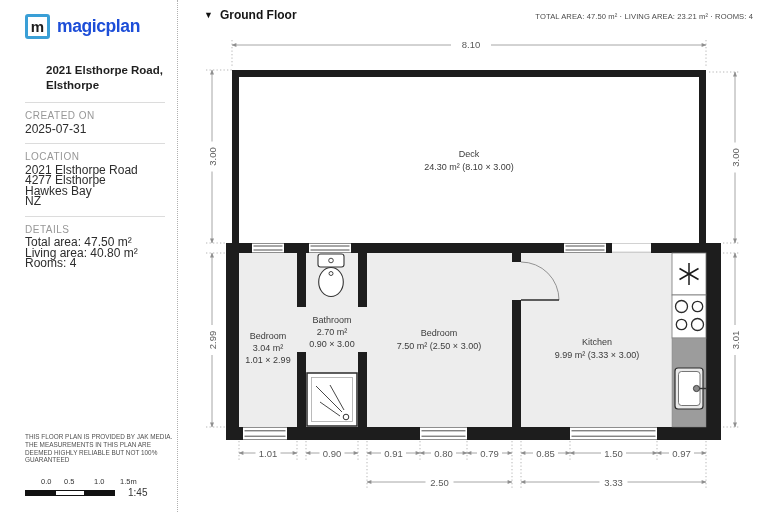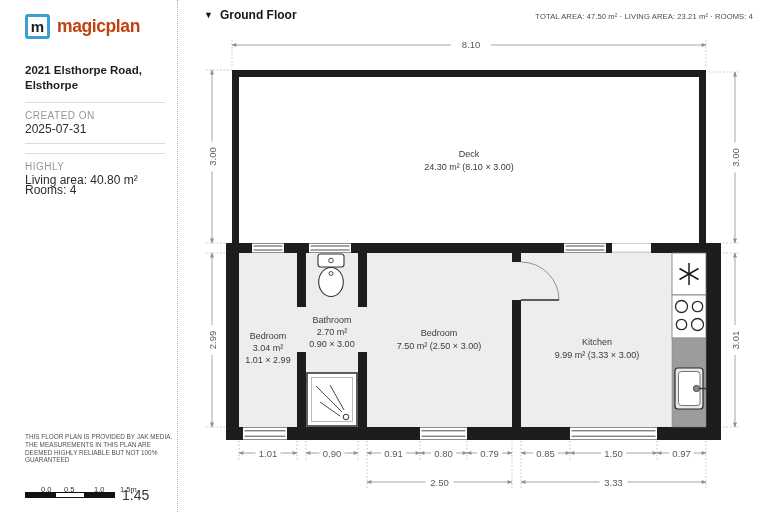--- a/index.html
+++ b/index.html
@@ -5,35 +5,35 @@
   html,body{margin:0;padding:0;background:#fff;width:768px;height:512px;overflow:hidden;
     font-family:"Liberation Sans",sans-serif;}
   .app{display:flex;width:768px;height:512px;}
 
   
   aside{position:relative;width:178px;flex:none;box-sizing:border-box;
     border-right:1px dotted #b0b0b0;padding:14px 0 0 25px;}
   .logo{display:flex;align-items:center;gap:7px;}
   .logo-m{width:25px;height:25px;border:3px solid #3a9fd6;border-radius:3px;box-sizing:border-box;
     display:flex;align-items:center;justify-content:center;font-weight:bold;font-size:15px;color:#1e1e1e;}
-  .logo-text{font-size:17.5px;font-weight:bold;color:#c2410c;letter-spacing:-0.4px;}
-  .title{margin-top:24px;font-size:11.5px;font-weight:bold;color:#1f1f1f;line-height:15px;width:142px;}
+  .logo-text{font-size:17.5px;font-weight:bold;color:#1d4ed8;letter-spacing:-0.4px;}
+  .title{margin-top:24px;font-size:11.5px;font-weight:bold;color:#1f1f1f;line-height:15px;width:142px;margin-left:21px;}
   .sep{width:140px;border:none;border-top:1px solid #dcdcdc;margin:9px 0 7px 0;}
   .sec-label{font-size:10px;color:#979797;letter-spacing:.5px;margin-bottom:2.5px;}
   .sec-line{font-size:12px;color:#2d2d2d;line-height:10.5px;}
   .disclaimer{position:absolute;left:25px;top:433px;width:152px;font-size:6.4px;line-height:7.8px;color:#4f4f4f;}
   .scalebar{position:absolute;left:25px;top:477px;width:150px;}
   .sb-labels{position:relative;height:9px;font-size:7.5px;color:#333;}
-  .sb-labels span{position:absolute;top:8px;padding-left:16px;}
+  .sb-labels span{position:absolute;top:0;padding-left:16px;}
   .sb-l0{left:0}.sb-l1{left:23px}.sb-l2{left:53px}.sb-l3{left:79px}
   .sb-bar{display:flex;align-items:center;margin-top:1px;}
   .sb-seg{width:30px;height:6px;box-sizing:border-box;}
   .sb-seg.b{background:#111;}
   .sb-seg.w{background:#fff;border:1px solid #111;}
-  .sb-ratio{font-size:14px;color:#333;margin-left:7px;}
+  .sb-ratio{font-size:10px;color:#333;margin-left:13px;}
 
   
   main{position:relative;flex:1;background:#fff;}
   .plan-header{position:absolute;left:26px;top:8px;display:flex;align-items:center;gap:7px;
     font-size:12px;font-weight:bold;color:#151515;}
   .tri{font-size:9px;color:#111;}
   .summary{position:absolute;right:15px;top:12px;font-size:7.6px;color:#4a4a4a;letter-spacing:.1px;}
   svg.plan{position:absolute;left:13px;top:0;}
   svg text{font-family:"Liberation Sans",sans-serif;}
   .rm{font-size:9px;fill:#3b3b3b;text-anchor:middle;}
@@ -61,25 +61,33 @@
 
     <hr class="sep">
 
     <div>
       <div class="sec-label">CREATED ON</div>
       <div class="sec-line">2025-07-31</div>
     </div>
 
     <hr class="sep">
 
+    <div>
+      <div class="sec-label">LOCATION</div>
+      <div class="sec-line">2021 Elsthorpe Road</div>
+      <div class="sec-line">4277 Elsthorpe</div>
+      <div class="sec-line">Hawkes Bay</div>
+      <div class="sec-line">NZ</div>
+    </div>
 
     <hr class="sep">
 
     <div>
-      <div class="sec-label">HIGHLY</div>
+      <div class="sec-label">DETAILS</div>
+      <div class="sec-line">Total area: 47.50 m²</div>
       <div class="sec-line">Living area: 40.80 m²</div>
       <div class="sec-line">Rooms: 4</div>
     </div>
 
     <div class="disclaimer">
       <div>THIS FLOOR PLAN IS PROVIDED BY JAK MEDIA.</div>
       <div>THE MEASUREMENTS IN THIS PLAN ARE</div>
       <div>DEEMED HIGHLY RELIABLE BUT NOT 100%</div>
       <div>GUARANTEED</div>
     </div>

